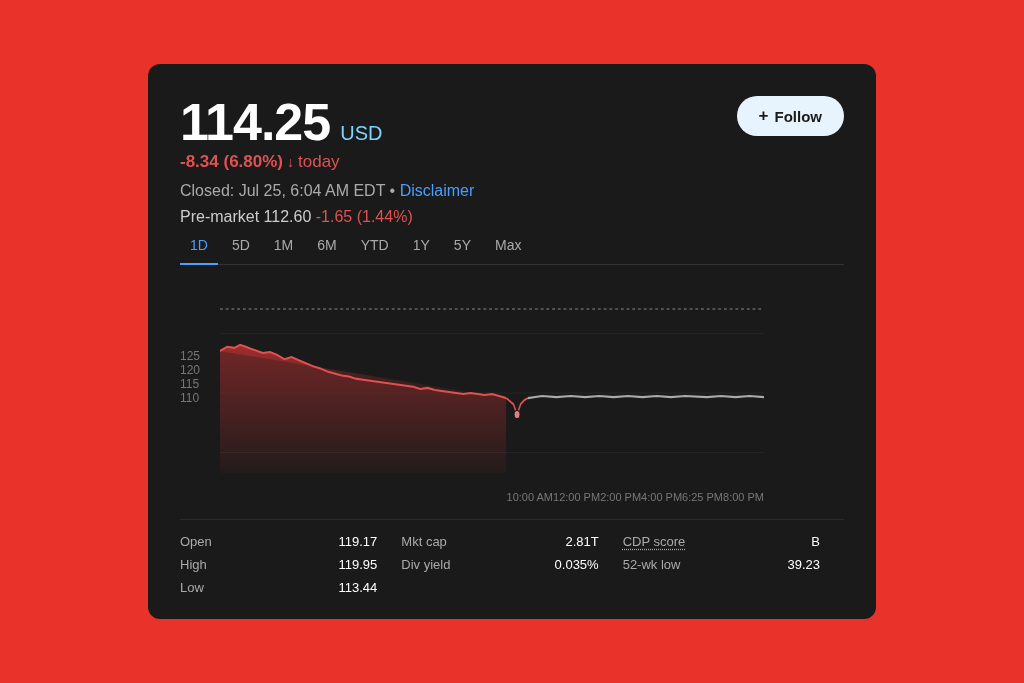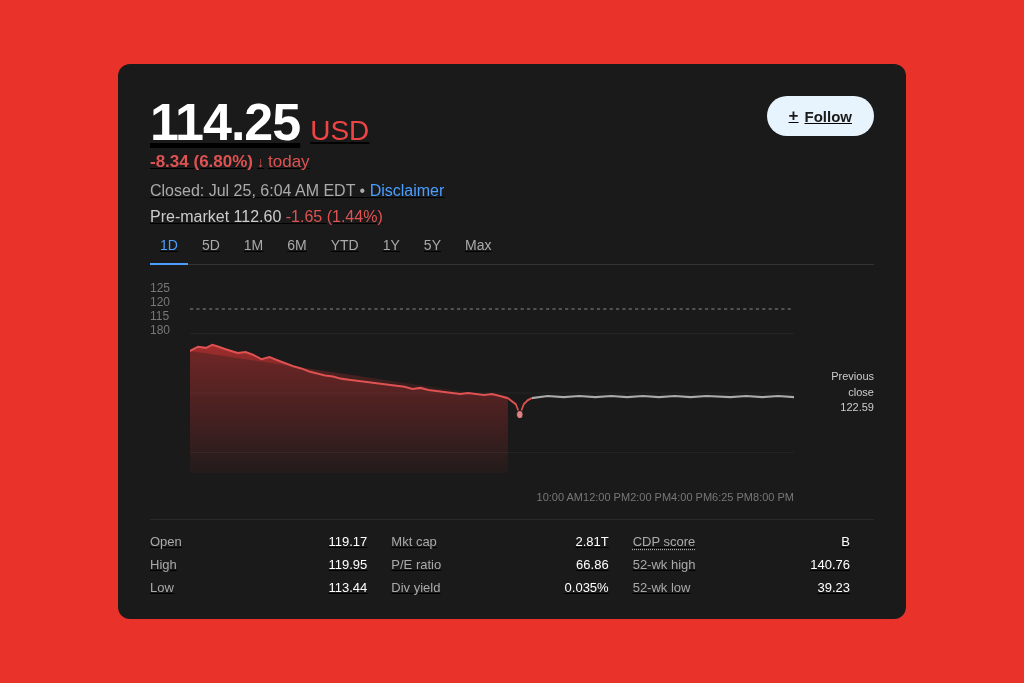--- a/index.html
+++ b/index.html
@@ -9,45 +9,44 @@
       align-items: center;
       justify-content: center;
       width: 1024px;
       height: 683px;
       font-family: Arial, sans-serif;
       overflow: hidden;
     }
     .card {
       background: #1a1a1a;
       border-radius: 12px;
-      width: 788px;
+      width: 728px;
       padding: 28px 32px 24px 32px;
       position: relative;
-      text-decoration: underline;
     }
     .header-row {
       display: flex;
       align-items: flex-start;
       justify-content: space-between;
     }
     .price-block {}
     .price-main {
       display: flex;
       align-items: baseline;
       gap: 10px;
     }
     .price-value {
       font-size: 52px;
       font-weight: 700;
       color: #fff;
       letter-spacing: -1px;
     }
     .price-currency {
-      font-size: 28px;
-      color: #ef4444;
+      font-size: 20px;
+      color: #7dd3fc;
       font-weight: 400;
     }
     .price-change {
       color: #e05252;
       font-size: 17px;
       font-weight: 600;
       display: flex;
       align-items: center;
       gap: 4px;
     }
@@ -118,21 +117,21 @@
       margin-top: 8px;
       height: 230px;
     }
     .chart-y-labels {
       position: absolute;
       left: 0;
       top: 8px;
       bottom: 30px;
       display: flex;
       flex-direction: column;
-      justify-content: flex-start;
+      justify-content: center;
       color: #777;
       font-size: 12px;
       width: 36px;
     }
     .chart-canvas-wrapper {
       position: absolute;
       left: 40px;
       right: 80px;
       top: 0;
       bottom: 30px;
@@ -237,21 +236,21 @@
     <div class="time-tab">1Y</div>
     <div class="time-tab">5Y</div>
     <div class="time-tab">Max</div>
   </div>
 
   <div class="chart-area">
     <div class="chart-y-labels">
       <span>125</span>
       <span>120</span>
       <span>115</span>
-      <span>180</span>
+      <span>110</span>
     </div>
 
     <div class="chart-canvas-wrapper">
       <svg class="chart-svg" viewBox="0 0 760 195" preserveAspectRatio="none">
         <defs>
           <linearGradient id="redGrad" x1="0" y1="0" x2="0" y2="1">
             <stop offset="0%" stop-color="#cc3333" stop-opacity="0.5"></stop>
             <stop offset="100%" stop-color="#cc3333" stop-opacity="0.05"></stop>
           </linearGradient>
           <clipPath id="leftClip">
@@ -274,23 +273,20 @@
         <path d="M0,76 L10,72 L20,73 L28,70 L36,72 L44,74 L52,76 L60,78 L70,77 L80,80 L90,84 L100,82 L110,85 L120,88 L130,91 L140,93 L150,96 L160,98 L170,100 L180,101 L190,103 L200,104 L210,105 L220,106 L230,107 L240,108 L250,109 L260,110 L270,111 L280,113 L290,112 L300,114 L310,115 L320,116 L330,117 L340,118 L350,117 L360,118 L370,119 L380,118 L390,120 L400,122" fill="none" stroke="#e05252" stroke-width="2" clip-path="url(#leftClip)"></path>
 
         <path d="M400,122 L410,128 L415,138 L420,128 L425,124 L430,122" fill="none" stroke="#e05252" stroke-width="2"></path>
 
         <circle cx="415" cy="138" r="4" fill="#e08080" stroke="#1a1a1a" stroke-width="1"></circle>
 
         <path d="M430,122 L450,120 L470,121 L490,120 L510,121 L530,120 L550,121 L570,120 L590,121 L610,120 L630,121 L650,120 L680,121 L700,120 L720,121 L740,120 L760,121" fill="none" stroke="#aaa" stroke-width="2"></path>
       </svg>
     </div>
 
-    <div class="previous-close-label">
-      Previous<br>close<br>122.59
-    </div>
 
     <div class="x-axis">
       <span>10:00 AM</span>
       <span>12:00 PM</span>
       <span>2:00 PM</span>
       <span>4:00 PM</span>
       <span>6:25 PM</span>
       <span>8:00 PM</span>
     </div>
   </div>
@@ -309,36 +305,28 @@
         <span class="stat-label">Low</span>
         <span class="stat-value">113.44</span>
       </div>
     </div>
     <div class="stats-col">
       <div class="stat-item">
         <span class="stat-label">Mkt cap</span>
         <span class="stat-value">2.81T</span>
       </div>
       <div class="stat-item">
-        <span class="stat-label">P/E ratio</span>
-        <span class="stat-value">66.86</span>
-      </div>
-      <div class="stat-item">
         <span class="stat-label">Div yield</span>
         <span class="stat-value">0.035%</span>
       </div>
     </div>
     <div class="stats-col">
       <div class="stat-item">
         <span class="stat-label underline">CDP score</span>
         <span class="stat-value">B</span>
       </div>
       <div class="stat-item">
-        <span class="stat-label">52-wk high</span>
-        <span class="stat-value">140.76</span>
-      </div>
-      <div class="stat-item">
         <span class="stat-label">52-wk low</span>
         <span class="stat-value">39.23</span>
       </div>
     </div>
   </div>
 </div>
 
 </body></html>

